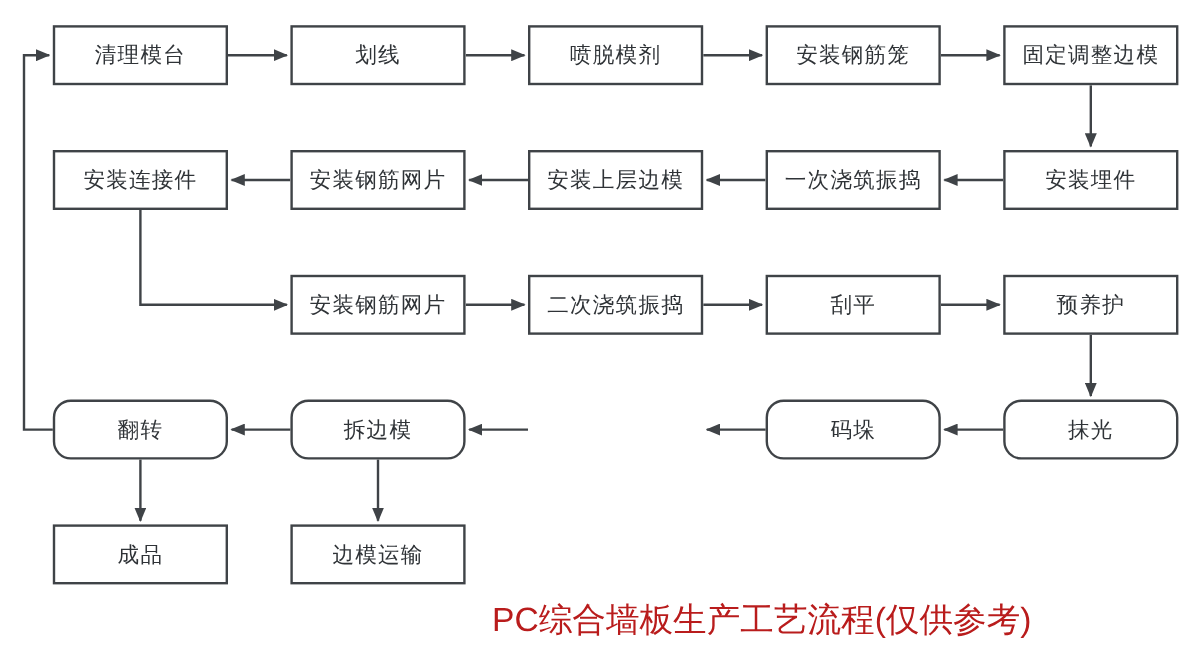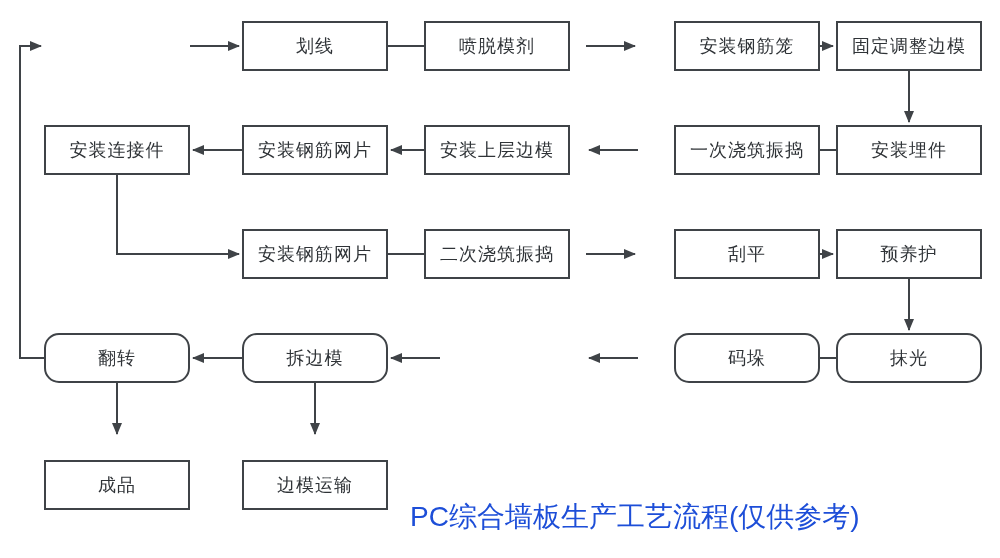--- a/index.html
+++ b/index.html
@@ -35,28 +35,28 @@
     font-size: 18px;
     color: #2f3337;
     letter-spacing: 1px;
     white-space: nowrap;
   }
   .diagram-title {
     position: absolute;
     left: 410px;
     top: 498px;
     font-size: 28px;
-    color: #1d4ed8;
+    color: #b91c1c;
     white-space: nowrap;
   }
   
-  .c1 { left: 44px; }  .c2 { left: 242px; } .c3 { left: 424px; }
-  .c4 { left: 674px; } .c5 { left: 836px; font-family: Liberation Serif, serif; }
+  .c1 { left: 44px; }  .c2 { left: 242px; } .c3 { left: 440px; }
+  .c4 { left: 638px; } .c5 { left: 836px; font-family: Liberation Serif, serif; }
   .r1 { top: 21px; }   .r2 { top: 125px; }  .r3 { top: 229px; }
-  .r4 { top: 333px; border-radius: 15px; }  .r5 { top: 460px; }
+  .r4 { top: 333px; border-radius: 15px; }  .r5 { top: 437px; }
 </style>
 </head>
 <body>
 
 <div class="canvas">
 
   <svg class="arrow-layer" viewBox="0 0 1000 558" xmlns="http://www.w3.org/2000/svg">
     <defs>
       <marker id="ah" markerUnits="userSpaceOnUse" markerWidth="12" markerHeight="10" refX="11" refY="5" orient="auto">
         <path d="M0,0 L12,5 L0,10 Z" fill="#3f4347"></path>
@@ -89,20 +89,21 @@
       <line x1="836" y1="358" x2="787" y2="358" marker-end="url(#ah)"></line>
       <line x1="638" y1="358" x2="589" y2="358" marker-end="url(#ah)"></line>
       <line x1="440" y1="358" x2="391" y2="358" marker-end="url(#ah)"></line>
       <line x1="242" y1="358" x2="193" y2="358" marker-end="url(#ah)"></line>
 
       <line x1="117" y1="383" x2="117" y2="434" marker-end="url(#ah)"></line>
       <line x1="315" y1="383" x2="315" y2="434" marker-end="url(#ah)"></line>
     </g>
   </svg>
 
+  <div class="node c1 r1">清理模台</div>
   <div class="node c2 r1">划线</div>
   <div class="node c3 r1">喷脱模剂</div>
   <div class="node c4 r1">安装钢筋笼</div>
   <div class="node c5 r1">固定调整边模</div>
 
   <div class="node c1 r2">安装连接件</div>
   <div class="node c2 r2">安装钢筋网片</div>
   <div class="node c3 r2">安装上层边模</div>
   <div class="node c4 r2">一次浇筑振捣</div>
   <div class="node c5 r2">安装埋件</div>

